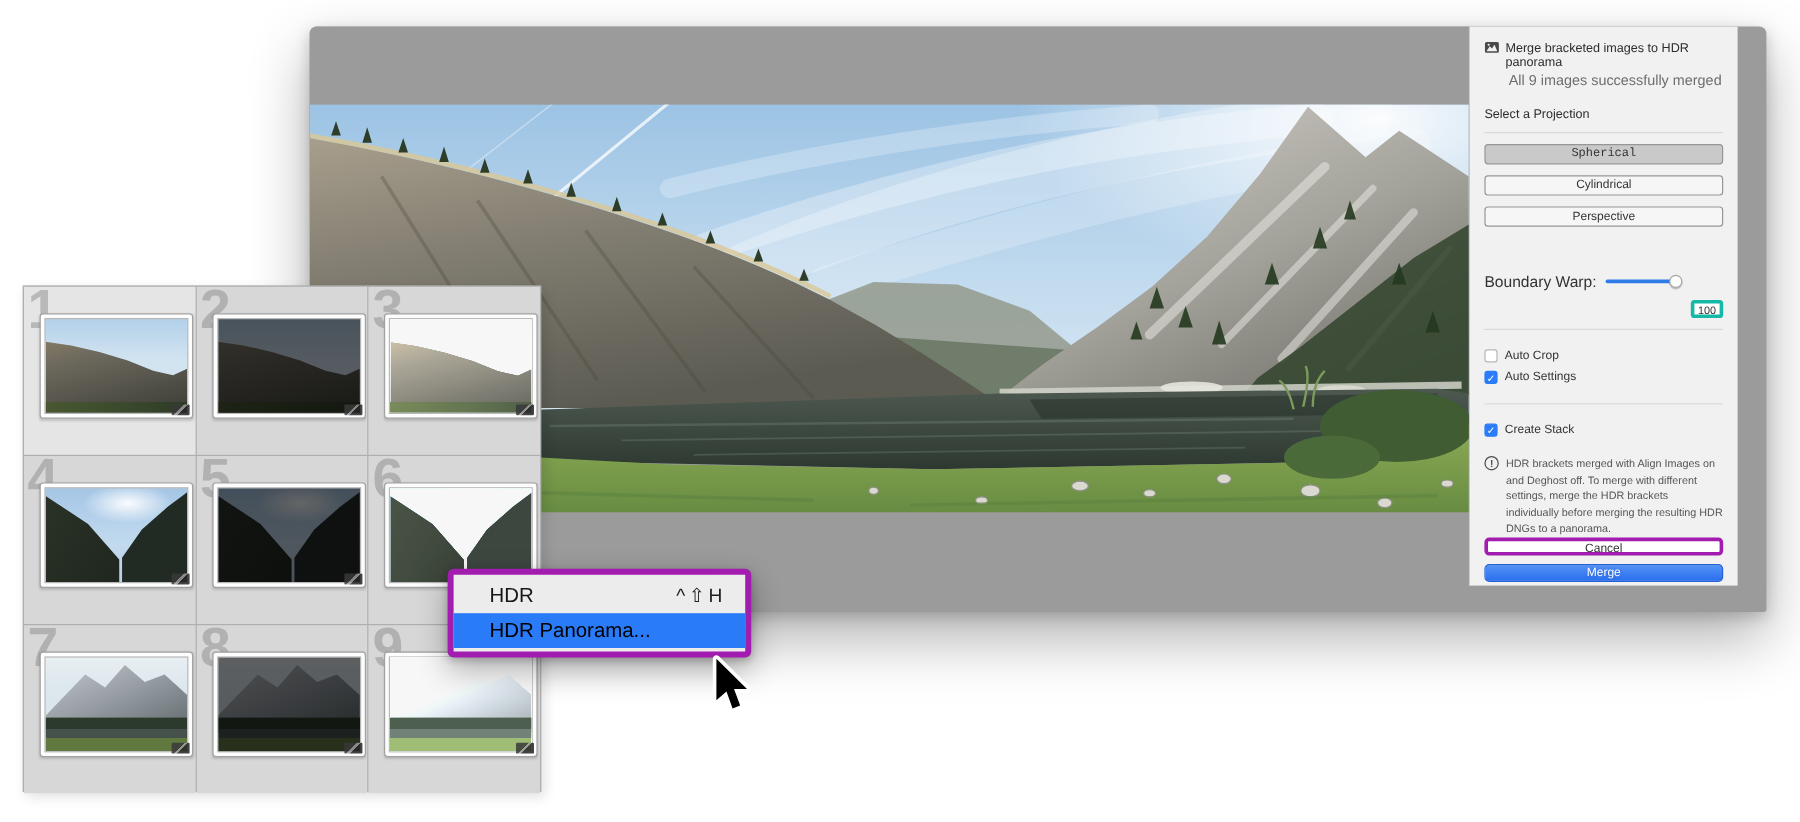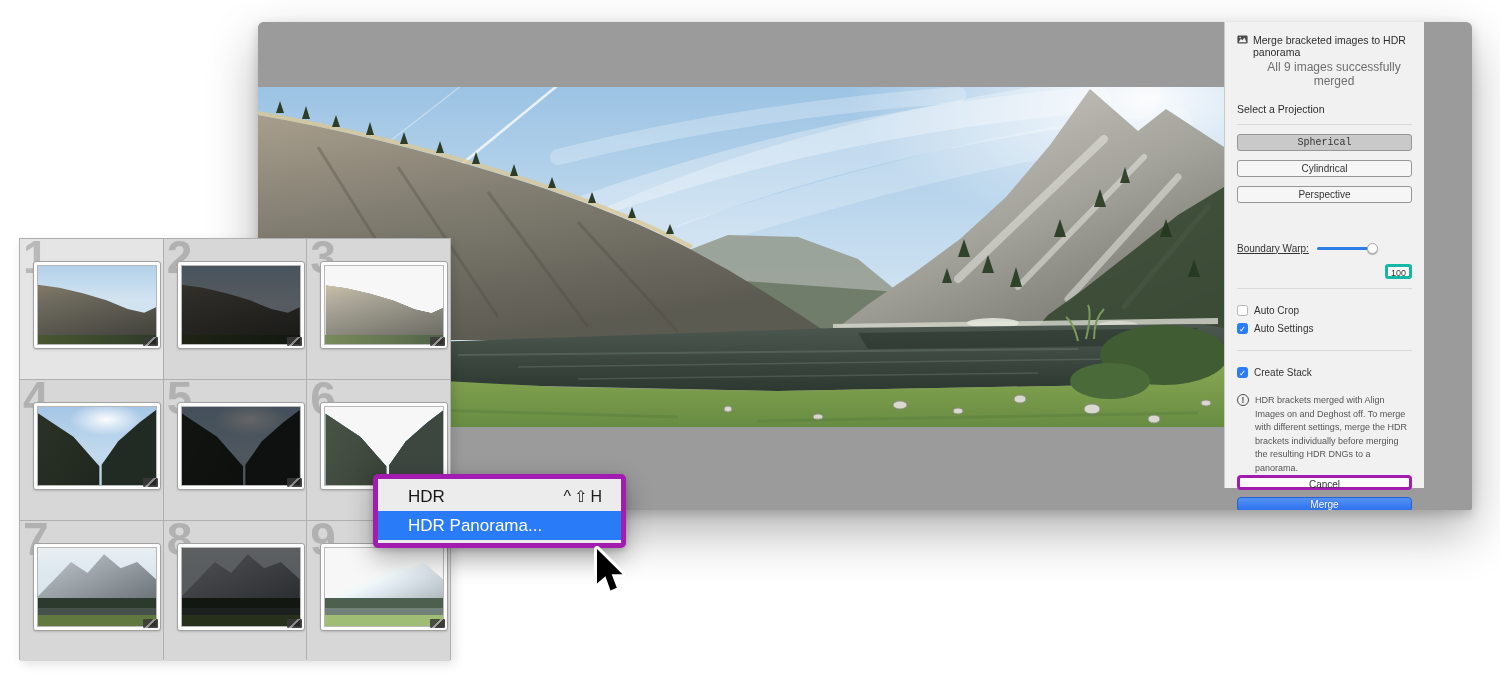--- a/index.html
+++ b/index.html
@@ -17,33 +17,33 @@
   .lights { position:absolute; left:9px; top:6px; display:flex; gap:6px; }
   .light { width:10px; height:10px; border-radius:50%; }
   .light.gray  { background:#dcdcdc; border:1px solid #b2b2b2; }
   .light.green { background:#2ecb41; border:1px solid #24a62f; }
 
   .win-body { position:relative; display:flex; height:466px; }
   .preview-area { position:relative; width:966px; height:466px; background:#9b9b9b; }
   .pano { position:absolute; left:0; top:65px; width:966px; height:340px; display:block; }
 
   
-  .sidebar { width:200px; height:466px; background:#f1f1f1; border-left:1px solid #c9c9c9;
+  .sidebar { width:224px; height:466px; background:#f1f1f1; border-left:1px solid #c9c9c9;
     padding:12px 12px 10px 12px; display:flex; flex-direction:column; font-size:10px; color:#333; }
   .sb-header { display:flex; gap:5px; align-items:flex-start; }
   .sb-title { font-size:10.5px; color:#2d2d2d; }
   .sb-sub { font-size:12px; color:#6e6e6e; margin:2px 0 0 19px;text-align:center; }
   .sb-label { font-size:10.5px; color:#2d2d2d; margin-top:15px; }
   .sb-divider { border:none; border-top:1px solid #d9d9d9; margin:9px 0; }
   .proj-btn { display:block; width:100%; height:17px; line-height:15px; text-align:center;
     border:1px solid #969696; border-radius:3px; background:#f6f6f6; font-size:10px; color:#333;
     margin-bottom:9px; cursor:default; }
   .proj-btn.selected { background:#c9c9c9;font-family:Liberation Mono, monospace; }
   .warp-row { display:flex; align-items:center; margin-top:5px; }
-  .warp-label { font-size:10px; color:#333;text-decoration:underline; }
+  .warp-label { font-size:13px; color:#333; }
   .warp-track { flex:1; height:3px; background:#2e7ce8; border-radius:2px; margin:0 0 0 8px; position:relative; }
   .warp-knob { position:absolute; right:-3px; top:-4px; width:11px; height:11px; border-radius:50%;
     background:#fdfdfd; border:1px solid #a8a8a8; box-shadow:0 1px 1px rgba(0,0,0,.25); }
   .warp-value { width:27px; height:15px; line-height:13px; margin-left:10px; border:3px solid #14b8a6;
     border-radius:3px; background:#fff; text-align:center; font-size:9px; color:#333;margin-top:47px; }
   .check-row { display:flex; align-items:center; margin:7px 0; }
   .checkbox { width:11px; height:11px; border-radius:2.5px; background:#fff; border:1px solid #b6b6b6;
     font-size:8.5px; line-height:10px; text-align:center; color:#fff; }
   .checkbox.checked { background:#2b7cf8; border-color:#2b7cf8; }
   .check-label { margin-left:6px; font-size:10px; color:#333; }
@@ -93,21 +93,21 @@
   .exp-dark   { filter:brightness(.40) saturate(.9); }
   .exp-bright { filter:brightness(1.62) saturate(.82) contrast(.94); }
 
   
   .ctx-menu { position:absolute; left:373px; top:474px; width:253px; background:#ececec;
     border:5px solid #a21caf; border-radius:5px; padding:3px 0;
     box-shadow:0 10px 26px rgba(0,0,0,.30), 0 2px 6px rgba(0,0,0,.18); }
   .ctx-item { display:flex; justify-content:space-between; align-items:center; height:29px;
     padding:0 16px 0 30px; font-size:17px; color:#161616; cursor:default; }
   .ctx-item .shortcut { letter-spacing:3px; font-size:16px; color:#1d1d1d; }
-  .ctx-item.highlighted { background:#2a7bf7; color:#ffffff;text-align:center; }
+  .ctx-item.highlighted { background:#2a7bf7; color:#000000;text-align:center; }
 
   .cursor { position:absolute; left:591px; top:546px; pointer-events:none; }
 </style>
 </head>
 <body>
 
 <div class="stage">
 
   <div class="window">
 

